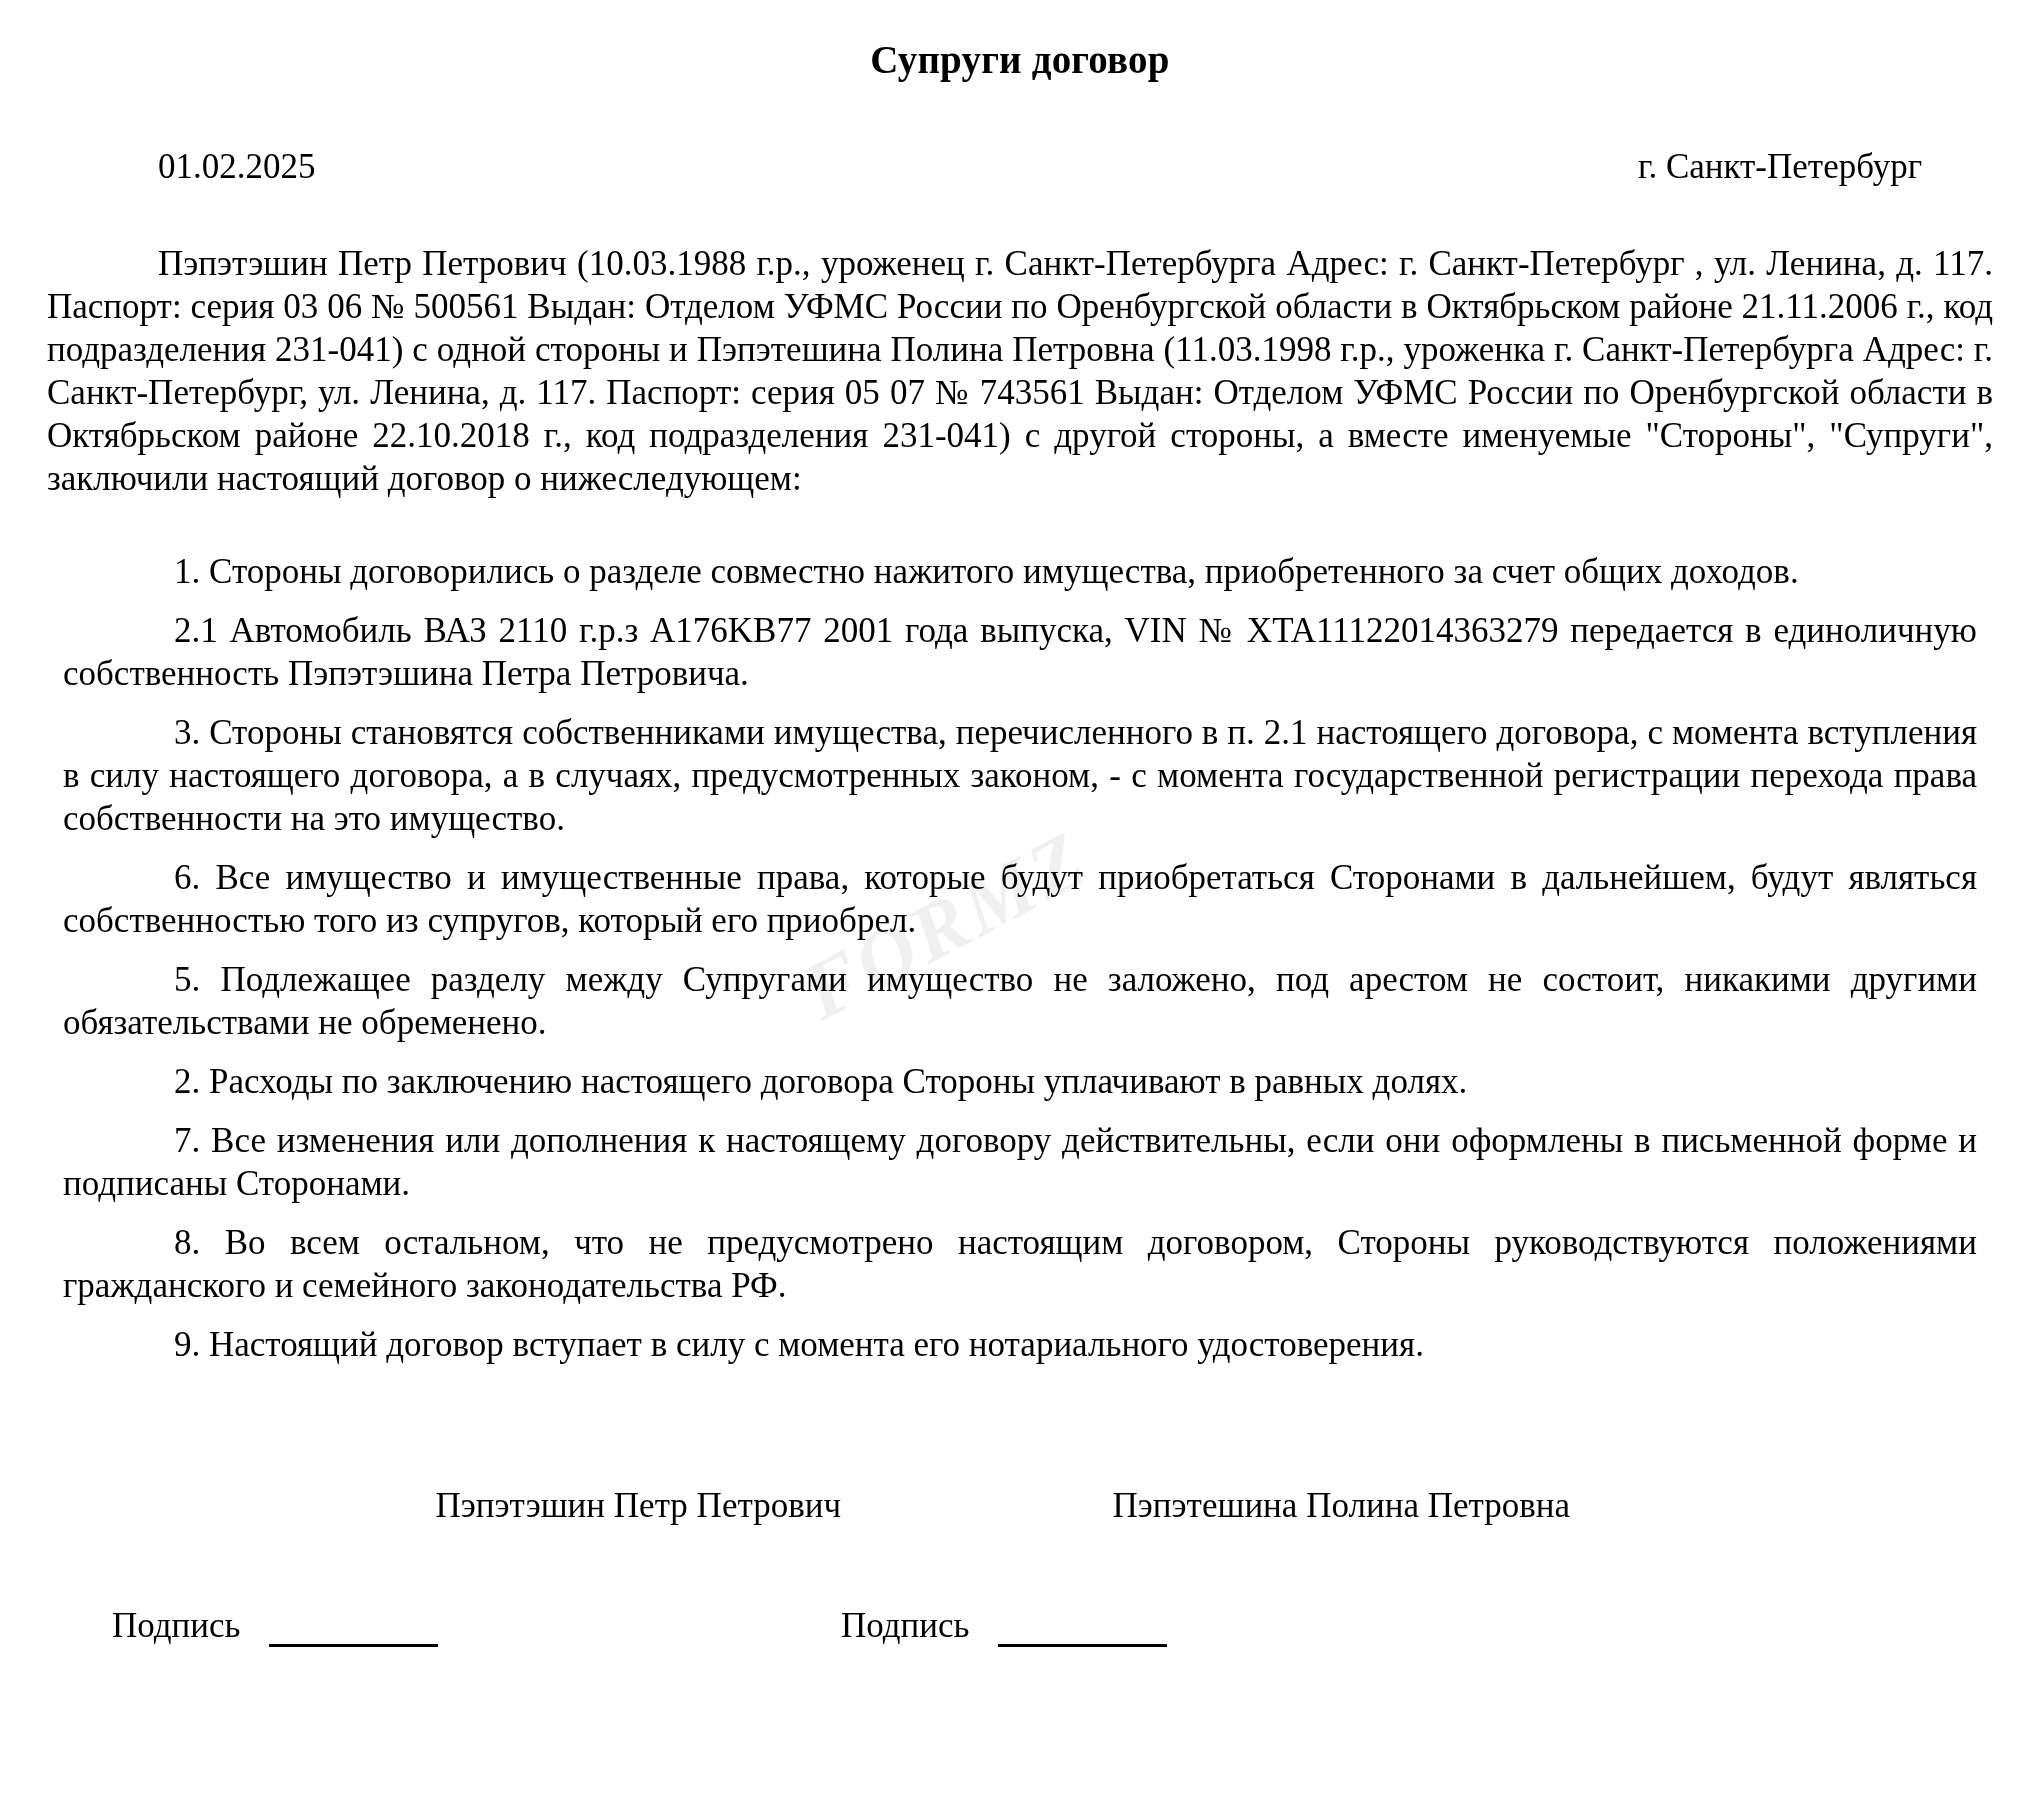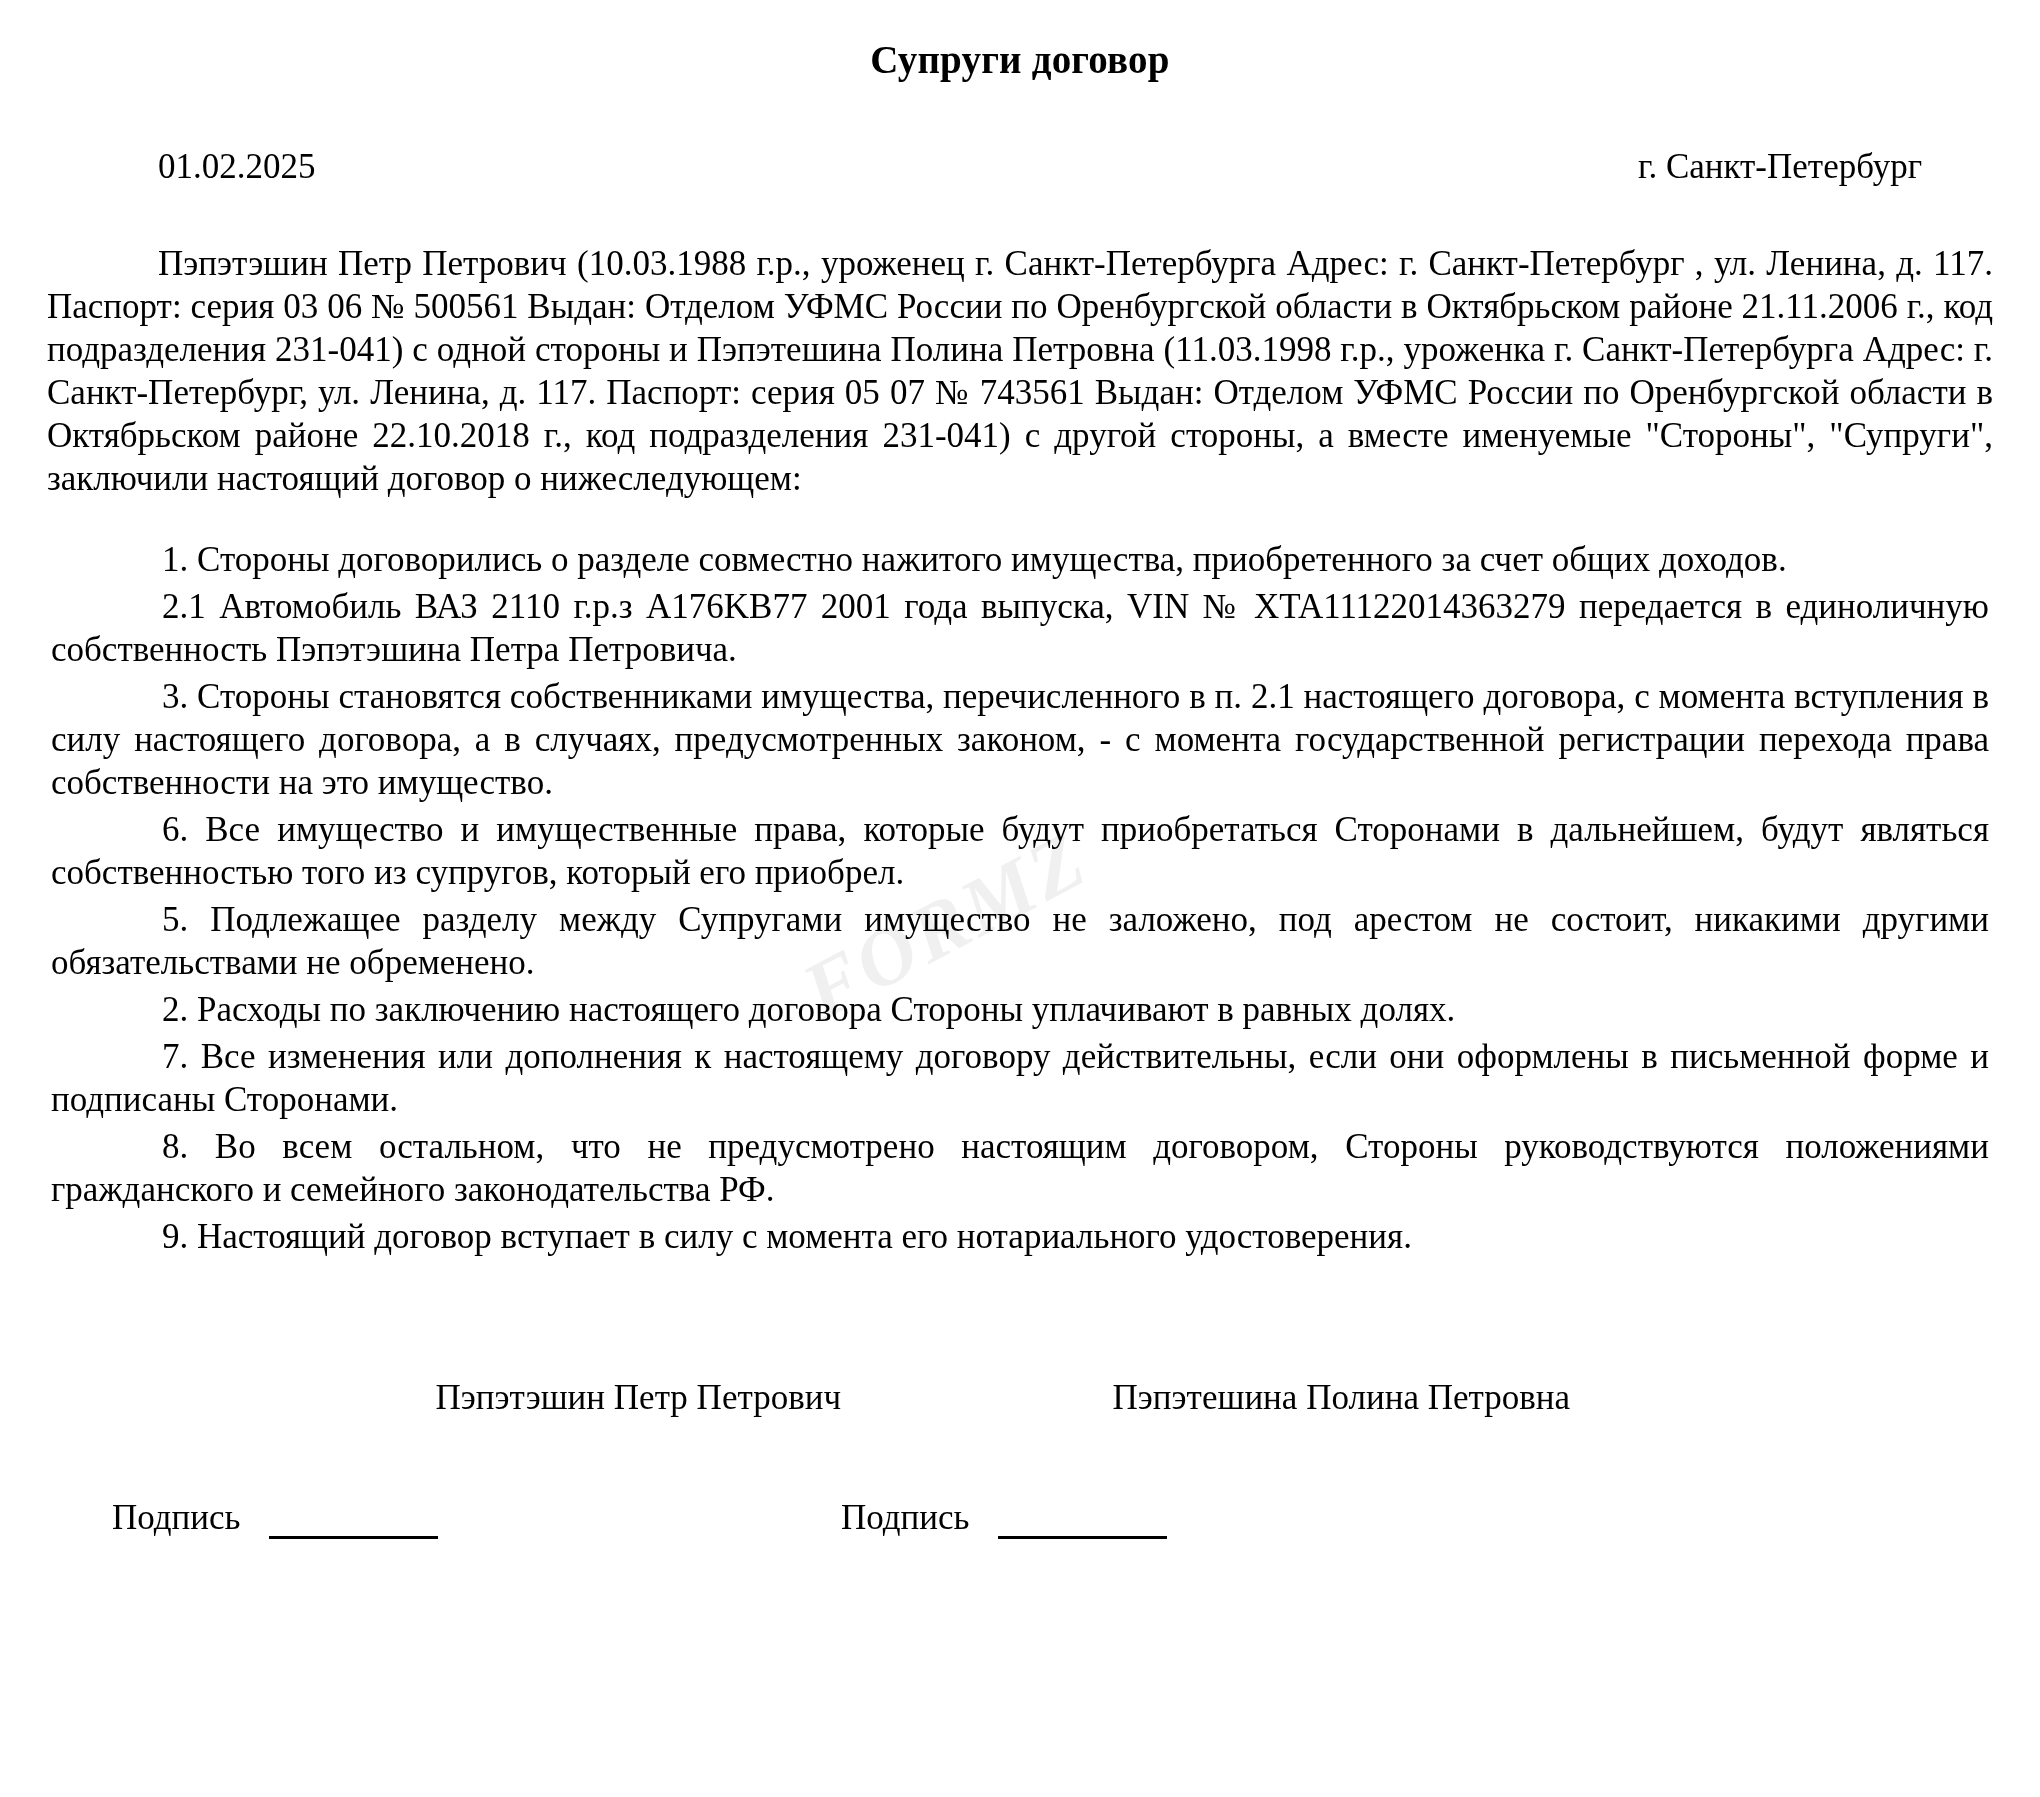--- a/index.html
+++ b/index.html
@@ -96,21 +96,21 @@
     list-style: none;
     padding-top: 34px;
   }
 
   .clause {
     font-size: 35px;
     line-height: 43px;
     text-align: justify;
     text-align-last: left;
     text-indent: 111px;
-    margin: 4px;
+    margin: 16px;
     hyphens: none;
   }
 
   .signatures {
     display: flex;
     margin-top: 118px;
     padding-left: 65px;
     text-align: right;
   }
 

